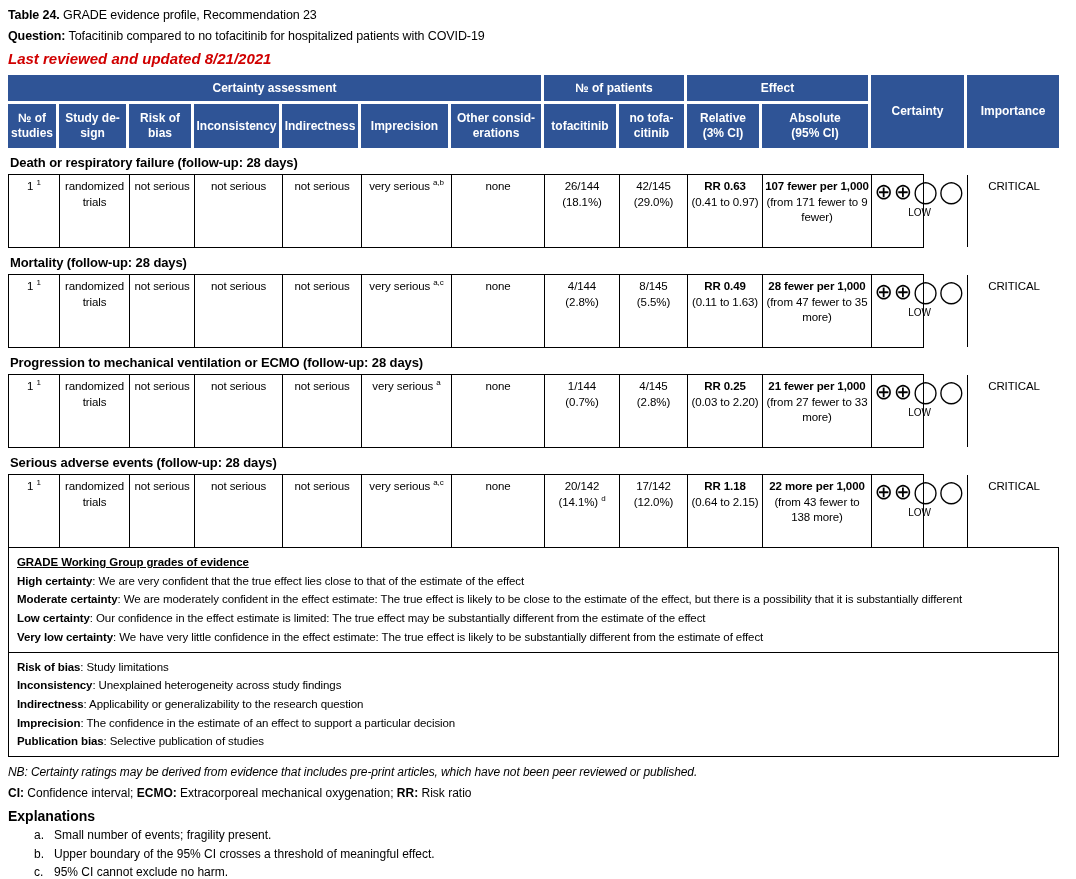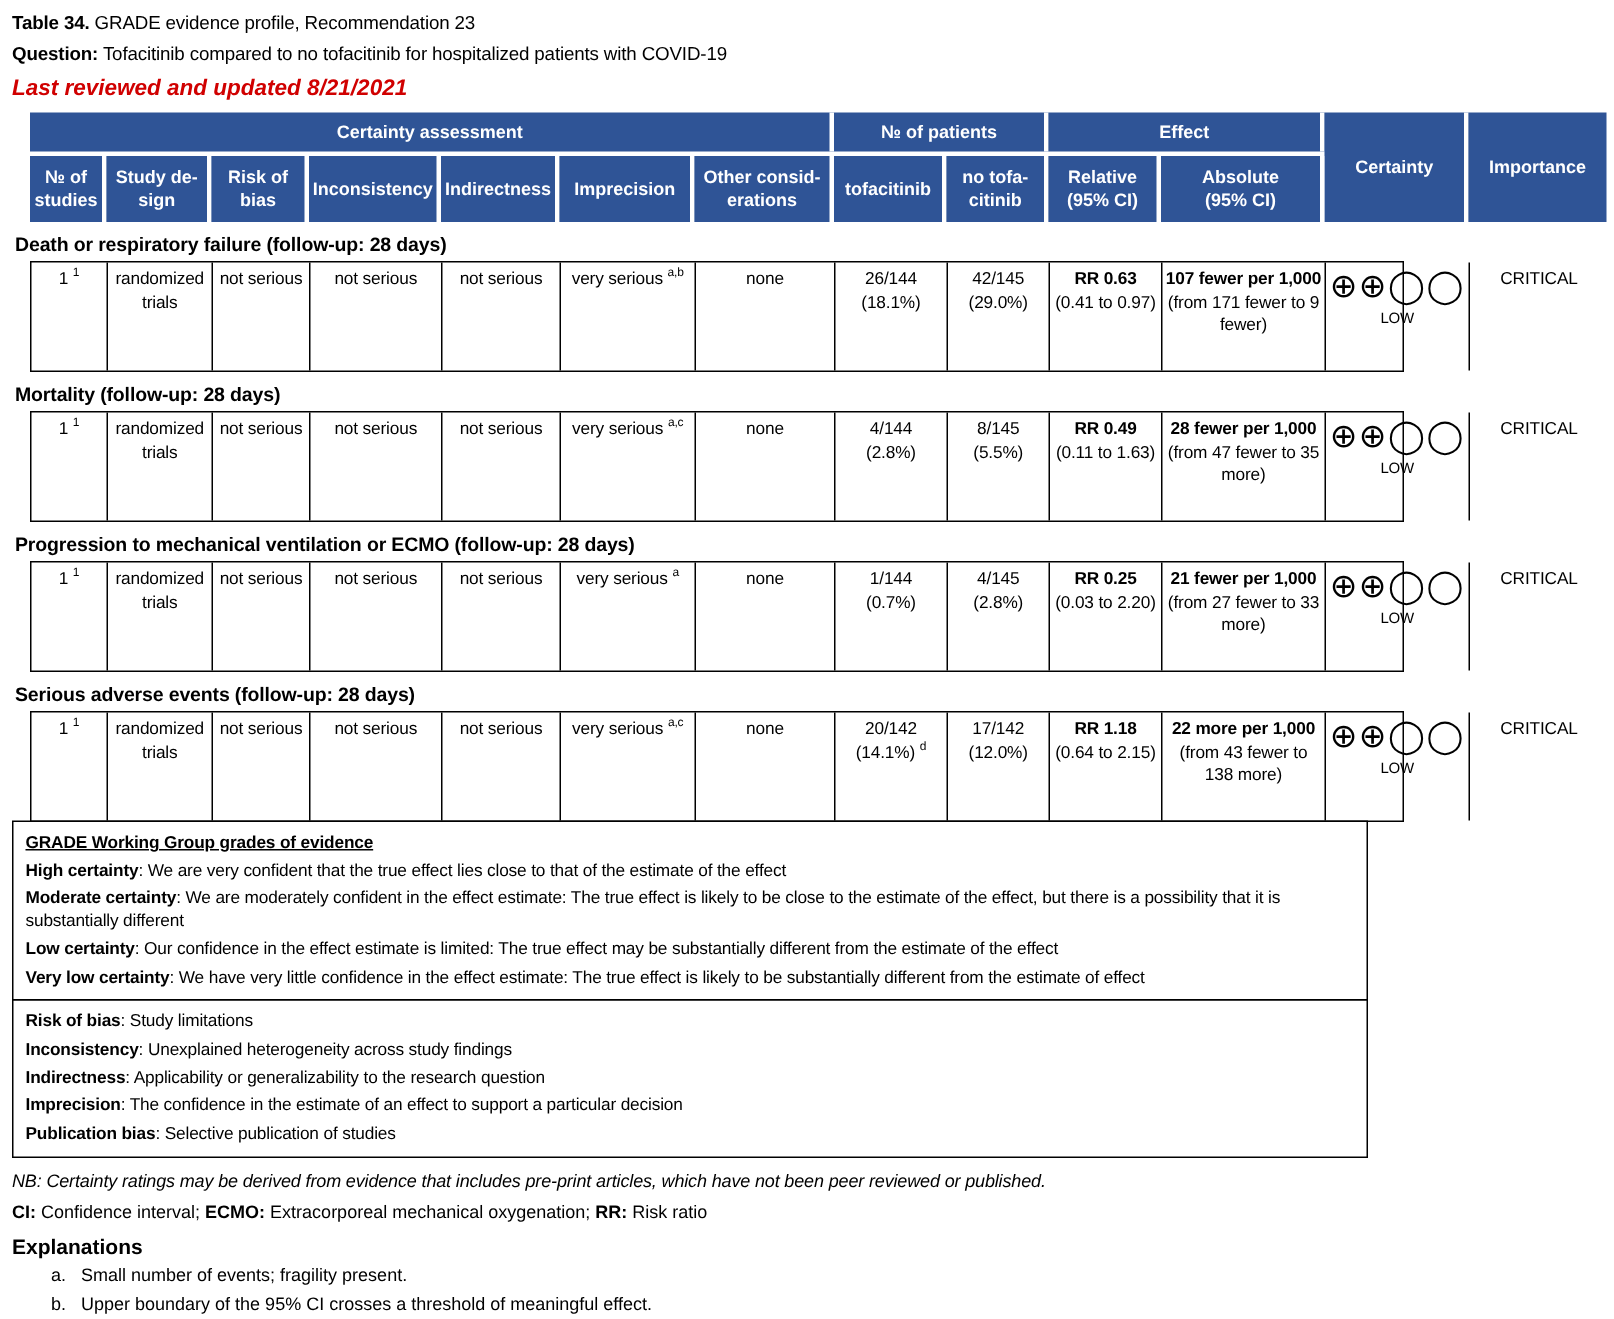--- a/index.html
+++ b/index.html
@@ -14,21 +14,20 @@
   
   .titleline { font-size:12.5px; margin-bottom:7px; letter-spacing:-0.1px; }
   .b { font-weight:bold; }
   .reviewed { color:#D00000; font-weight:bold; font-style:italic; font-size:15px; margin-bottom:8px; }
 
   
   .tgrid {
     display:grid;
     grid-template-columns:51px 70px 65px 88px 79px 90px 93px 75px 68px 75px 109px 96px 92px;
     width:916px;
-    margin-left:12px;
   }
 
   
   .header { grid-template-rows:26px 44px; row-gap:3px; margin-bottom:4px; }
   .hcell {
     background:#2F5496; color:#fff; font-weight:bold;
     display:flex; align-items:center; justify-content:center;
     text-align:center; white-space:pre-line; font-size:12px; line-height:1.25;
     border-right:3px solid #fff;
   }
@@ -51,39 +50,39 @@
     text-align:center; line-height:1.35; letter-spacing:-0.1px;
   }
   .cell.last { border-right:none; }
   .pre { white-space:pre-line;text-align:center; }
   sup { font-size:8px; vertical-align:super; line-height:0; }
   .cert { padding-top:6px; }
   .sym { font-size:22px; line-height:1; letter-spacing:1px; font-family:"DejaVu Sans", sans-serif; }
   .lvl { font-size:10px; margin-top:3px; }
 
   
-  .note-box { width:904px; border:1px solid #000; padding:3px 8px 7px; }
+  .note-box { width:1051px; border:1px solid #000; padding:3px 8px 7px; }
   .note-box.second { margin-top:-1px; }
   .note-box p { margin:4px 0 0; line-height:1.28; letter-spacing:-0.1px; }
   .box-head { font-weight:bold; text-decoration:underline; }
 
   
   .notes { margin-top:8px; }
   .nb { font-style:italic; font-size:12px; margin-bottom:7px; letter-spacing:-0.1px; }
   .abbr { font-size:12px; margin-bottom:8px; }
   .sub-head { font-weight:bold; font-size:14px; margin-bottom:4px; }
   .li { display:flex; margin:0 0 3px 26px; line-height:1.3; font-size:12px; }
   .li .marker { width:20px; flex:0 0 auto; }
 </style>
 </head>
 <body>
 
 <div class="page">
 
-  <div class="titleline"><span class="b">Table 34.</span> <span>GRADE evidence profile, Recommendation 23</span></div>
+  <div class="titleline"><span class="b">Table 24.</span> <span>GRADE evidence profile, Recommendation 23</span></div>
   <div class="titleline"><span class="b">Question:</span> <span>Tofacitinib compared to no tofacitinib for hospitalized patients with COVID-19</span></div>
   <div class="reviewed">Last reviewed and updated 8/21/2021</div>
 
   <div class="tgrid header">
     <div class="hcell g-cert">Certainty assessment</div>
     <div class="hcell g-pat">№ of patients</div>
     <div class="hcell g-eff">Effect</div>
     <div class="hcell g-certainty">Certainty</div>
     <div class="hcell g-importance">Importance</div>
     <div class="hcell srow s1">№ of
@@ -94,21 +93,21 @@
 bias</div>
     <div class="hcell srow s4">Inconsistency</div>
     <div class="hcell srow s5">Indirectness</div>
     <div class="hcell srow s6">Imprecision</div>
     <div class="hcell srow s7">Other consid-
 erations</div>
     <div class="hcell srow s8">tofacitinib</div>
     <div class="hcell srow s9">no tofa-
 citinib</div>
     <div class="hcell srow s10">Relative
-(95% CI)</div>
+(3% CI)</div>
     <div class="hcell srow s11">Absolute
 (95% CI)</div>
   </div>
 
   <div>
     <div class="section-title">Death or respiratory failure (follow-up: 28 days)</div>
     <div class="tgrid drow">
       <div class="cell"><span>1</span> <sup>1</sup></div>
       <div class="cell">randomized trials</div>
       <div class="cell">not serious</div>

